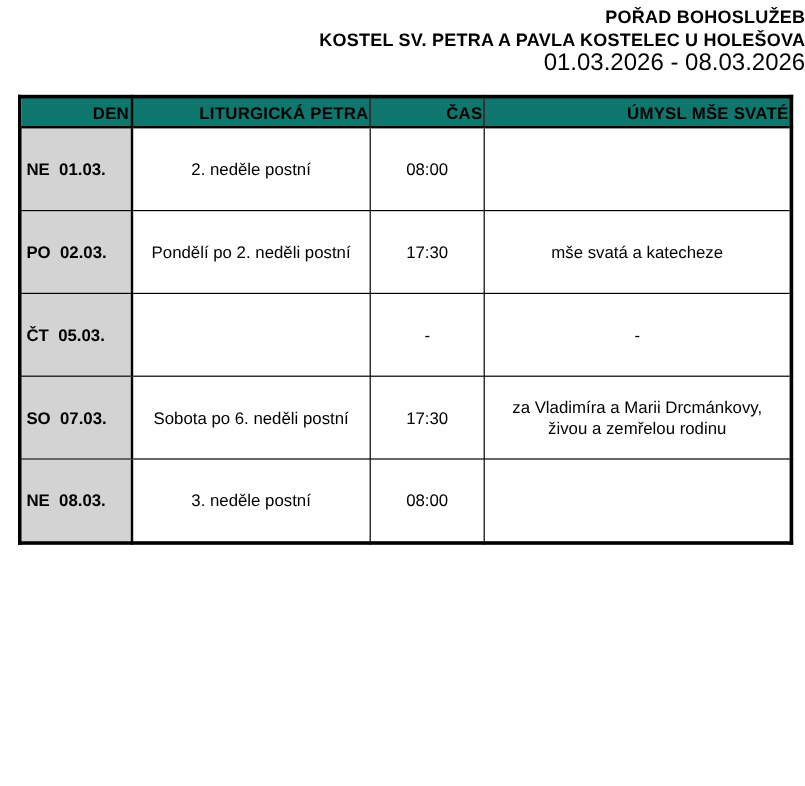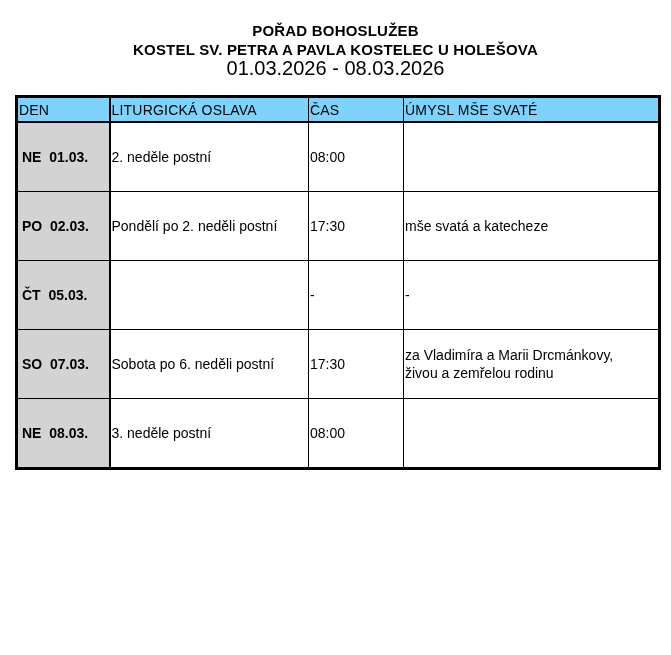--- a/index.html
+++ b/index.html
@@ -11,22 +11,22 @@
     font-family: "Liberation Sans", sans-serif;
     color: #000000;
     -webkit-font-smoothing: antialiased;
   }
   .page {
     width: 671px;
     height: 655px;
     overflow: hidden;
   }
   .titles {
-    text-align: center;
-    padding-top: 21px;
+    text-align: right;
+    padding-top: 5px;
   }
   .title, .subtitle {
     font-size: 15px;
     font-weight: bold;
     line-height: 19px;
     letter-spacing: 0.2px;
   }
   .daterange {
     font-size: 20px;
     font-weight: normal;
@@ -44,31 +44,31 @@
   col.c-oslava { width: 199px; }
   col.c-cas    { width: 95px; }
   col.c-umysl  { width: 256px; }
 
   th, td {
     border: 1px solid #000;
     font-size: 14px;
     overflow: hidden;
   }
   thead th {
-    background: #7dd3fc;
-    font-weight: normal;
+    background: #0f766e;
+    font-weight: bold;
     height: 21px;
-    text-align: left;
+    text-align: right;
     vertical-align: middle;
     border-bottom: 2px solid #000;
     letter-spacing: 0.2px;
   }
   tbody td {
     height: 66px;
-    text-align: left;
+    text-align: center;
     vertical-align: middle;
     background: #ffffff;
   }
   td.den {
     background: #d3d3d3;
     font-weight: bold;
     text-align: left;
     padding-left: 4px;
     white-space: pre;
     border-right: 2px solid #000;
@@ -95,21 +95,21 @@
   <table class="schedule">
     <colgroup>
       <col class="c-den">
         <col class="c-oslava">
         <col class="c-cas">
         <col class="c-umysl">
     </colgroup>
     <thead>
       <tr>
         <th class="col-den">DEN</th>
-        <th>LITURGICKÁ OSLAVA</th>
+        <th>LITURGICKÁ PETRA</th>
         <th>ČAS</th>
         <th>ÚMYSL MŠE SVATÉ</th>
       </tr>
     </thead>
     <tbody>
       <tr>
         <td class="den">NE  01.03.</td>
         <td class="oslava">2. neděle postní</td>
         <td class="cas">08:00</td>
         <td class="umysl"></td>

